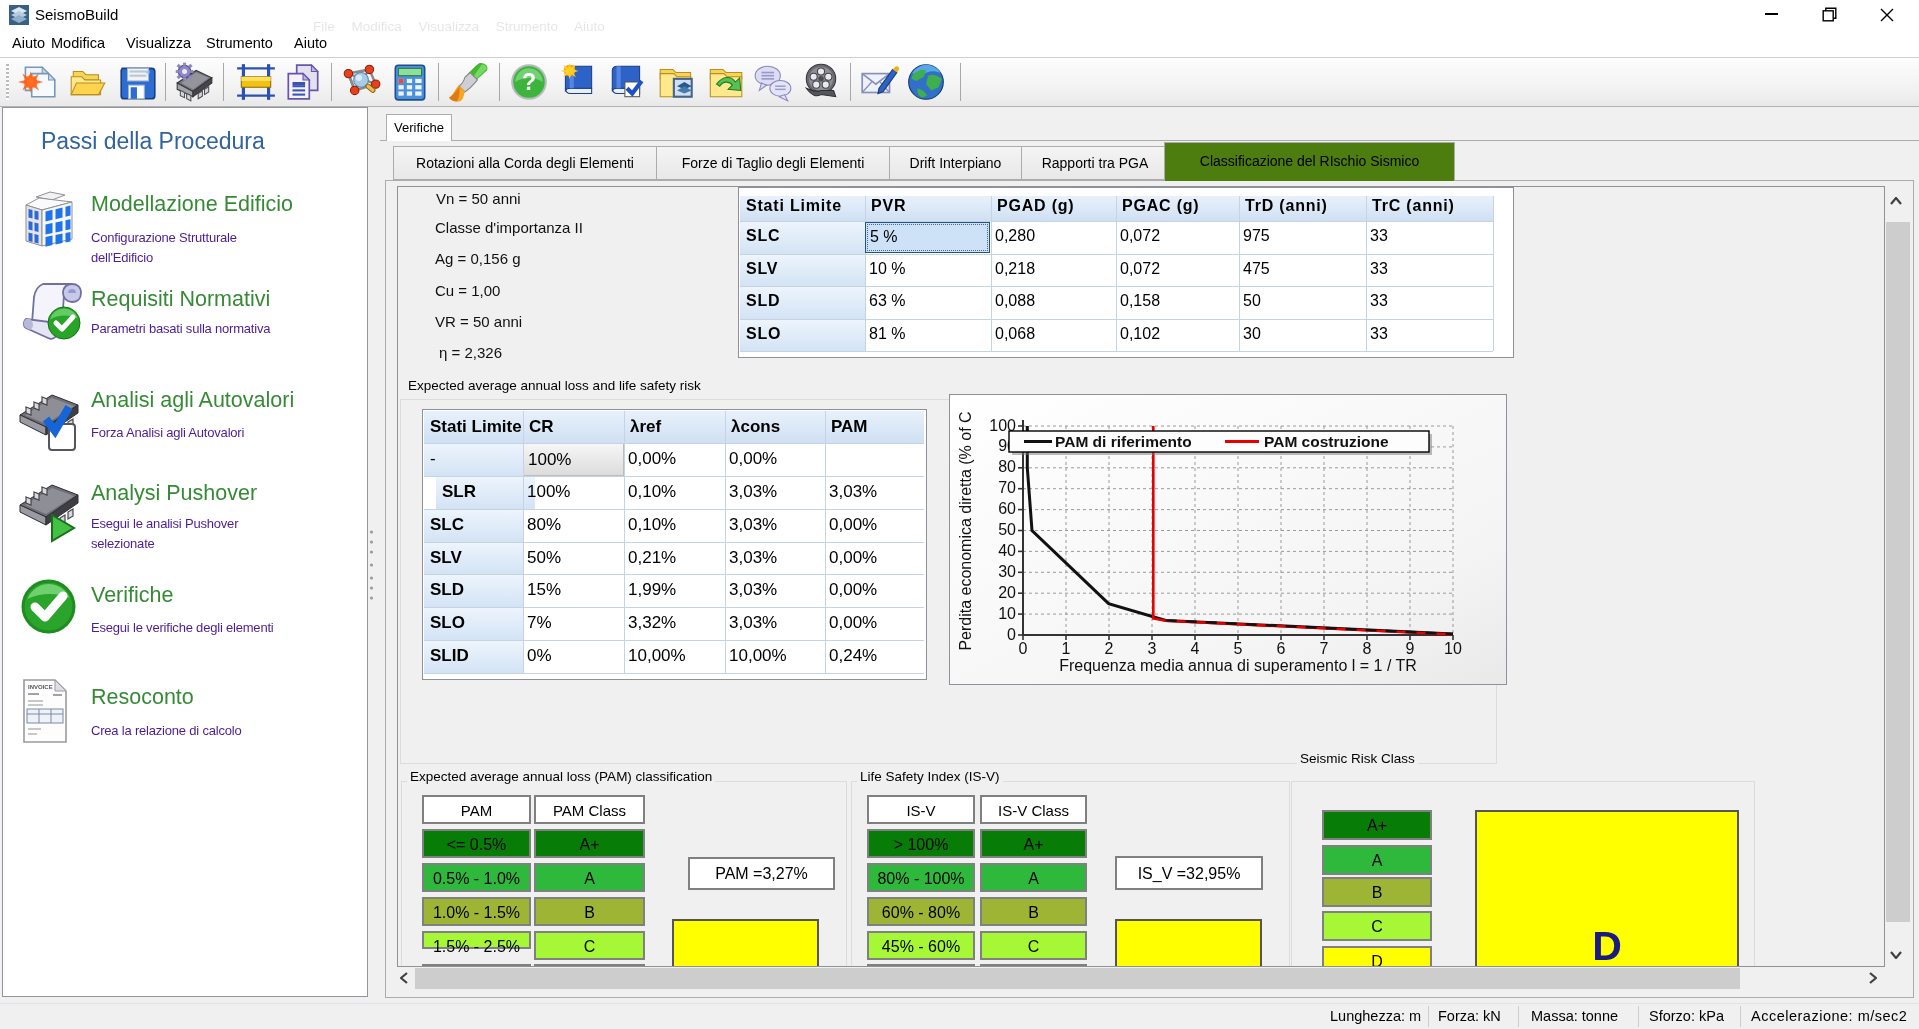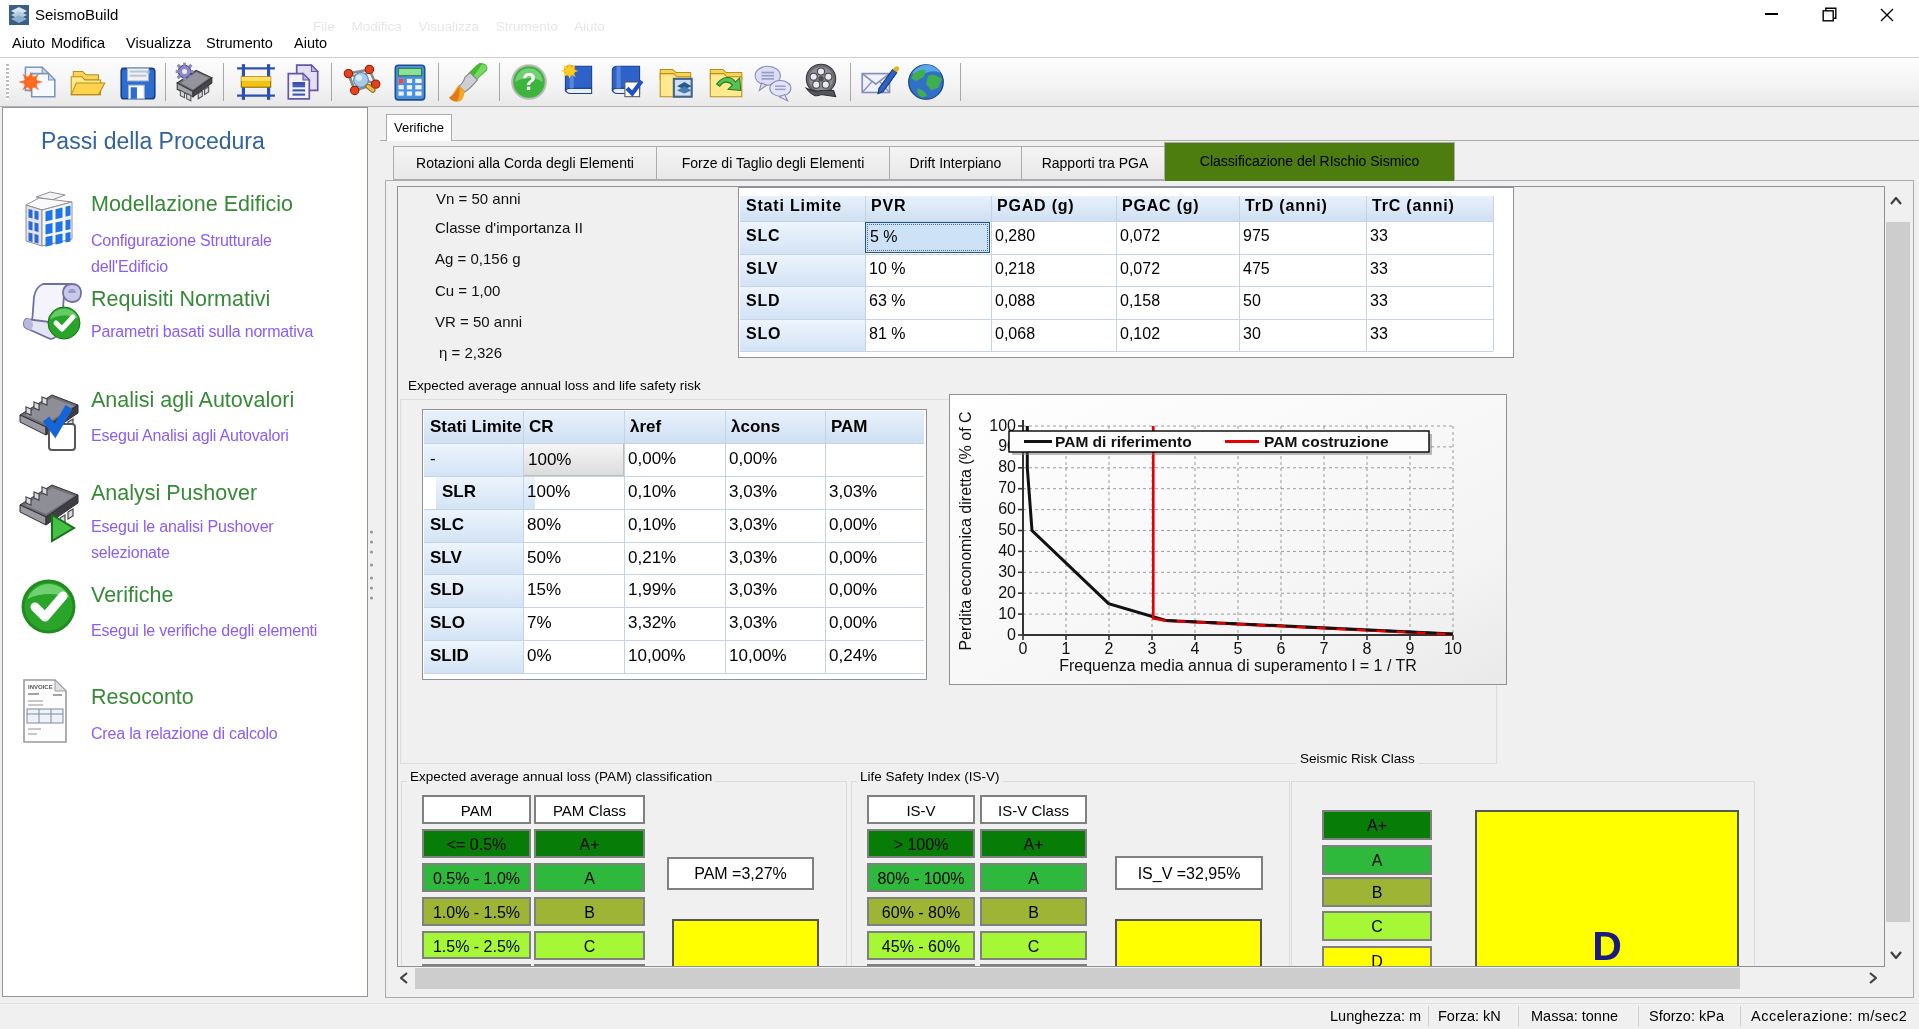--- a/index.html
+++ b/index.html
@@ -11,21 +11,21 @@
 #menubar{left:0;top:29px;width:1919px;height:28px;background:#ffffff;border-bottom:1px solid #d0d0d0;}
 .menuitem{position:absolute;top:35px;font-size:14.5px;color:#000;}
 #toolbar{left:0;top:58px;width:1919px;height:48px;
  background:linear-gradient(#fdfdfd,#f3f3f3 60%,#e9e9e9);border-bottom:1px solid #b2b2b2;}
 .tsep{position:absolute;top:5px;width:1px;height:38px;background:#a8a8a8;}
 .ticon{position:absolute;top:3px;width:42px;height:42px;}
 
 #sidebar{left:2px;top:107px;width:366px;height:890px;background:#ffffff;border:1px solid #90959e;box-sizing:border-box;}
 #sbhead{left:41px;top:128px;font-size:23px;color:#31639c;}
 .sbtitle{position:absolute;font-size:21.5px;color:#368a36;}
-.sbsub{position:absolute;font-size:16px;color:#8b5cf6;line-height:26px;letter-spacing:-0.2px;}
+.sbsub{position:absolute;font-size:13px;color:#4c1d95;line-height:20px;letter-spacing:-0.2px;}
 .sbicon{position:absolute;}
 #grip{left:369px;top:528px;width:5px;height:74px;}
 
 #tabline{left:380px;top:140px;width:1539px;height:1px;background:#acacac;}
 #tab0{left:386px;top:114px;width:66px;height:27px;background:#fff;border:1px solid #acacac;border-bottom:none;box-sizing:border-box;font-size:13px;text-align:center;padding-top:5px;}
 .stab{position:absolute;top:146px;height:34px;background:linear-gradient(#f4f4f4,#e8e8e8);border:1px solid #acacac;box-sizing:border-box;font-size:14px;text-align:center;padding-top:8px;color:#000;}
 #stab-active{position:absolute;left:1164px;top:142px;width:291px;height:39px;background:#4d7c0f;border:1px solid #acacac;border-bottom:none;box-sizing:border-box;font-size:14px;text-align:center;padding-top:10px;z-index:3;}
 #subpage{left:385px;top:180px;width:1529px;height:818px;background:#f0f0f0;border:1px solid #acacac;box-sizing:border-box;}
 #viewport{left:397px;top:186px;width:1488px;height:781px;background:#f0f0f0;border:1px solid #8e9199;box-sizing:border-box;overflow:hidden;}
 
@@ -282,21 +282,21 @@
 </div>
 </div>
 
 <div class="abs" id="sidebar"></div>
 <div class="abs" id="sbhead">Passi della Procedura</div>
 <div class="sbtitle" style="left:91px;top:192px">Modellazione Edificio</div>
 <div class="sbsub" style="left:91px;top:228px">Configurazione Strutturale<br>dell'Edificio</div>
 <div class="sbtitle" style="left:91px;top:287px">Requisiti Normativi</div>
 <div class="sbsub" style="left:91px;top:319px">Parametri basati sulla normativa</div>
 <div class="sbtitle" style="left:91px;top:388px">Analisi agli Autovalori</div>
-<div class="sbsub" style="left:91px;top:423px">Esegui Analisi agli Autovalori</div>
+<div class="sbsub" style="left:91px;top:423px">Forza Analisi agli Autovalori</div>
 <div class="sbtitle" style="left:91px;top:481px">Analysi Pushover</div>
 <div class="sbsub" style="left:91px;top:514px">Esegui le analisi Pushover<br>selezionate</div>
 <div class="sbtitle" style="left:91px;top:583px">Verifiche</div>
 <div class="sbsub" style="left:91px;top:618px">Esegui le verifiche degli elementi</div>
 <div class="sbtitle" style="left:91px;top:685px">Resoconto</div>
 <div class="sbsub" style="left:91px;top:721px">Crea la relazione di calcolo</div>
 <div id="sbicons">
 <svg class="sbicon" style="left:24px;top:190px" width="50" height="59" viewBox="0 0 50 59">
  <path d="M12 7 L26 2 L41 5 L28 10 z" fill="#f2f2f4" stroke="#909094"></path>
  <path d="M2 15 L15 8 L48 12 L18 20 z" fill="#fafafc" stroke="#909094"></path>
@@ -634,25 +634,25 @@
 <div class="groupbox" style="left:893px;top:594px;width:464px;height:390px"></div>
 
 <div class="whbox" style="left:24px;top:608px;width:109px;height:29px;font-size:15px;line-height:27px">PAM</div>
 <div class="whbox" style="left:136px;top:608px;width:111px;height:29px;font-size:15px;line-height:27px">PAM Class</div>
 <div class="clsbox" style="left:24px;top:642px;width:109px;height:29px;line-height:27px;background:#077d07">&lt;= 0.5%</div>
 <div class="clsbox" style="left:136px;top:642px;width:111px;height:29px;line-height:27px;background:#077d07">A+</div>
 <div class="clsbox" style="left:24px;top:676px;width:109px;height:29px;line-height:27px;background:#2fb93c">0.5% - 1.0%</div>
 <div class="clsbox" style="left:136px;top:676px;width:111px;height:29px;line-height:27px;background:#2fb93c">A</div>
 <div class="clsbox" style="left:24px;top:710px;width:109px;height:29px;line-height:27px;background:#9db434">1.0% - 1.5%</div>
 <div class="clsbox" style="left:136px;top:710px;width:111px;height:29px;line-height:27px;background:#9db434">B</div>
-<div class="clsbox" style="left:24px;top:744px;width:109px;height:28px;line-height:27px;background:#a6f836">1.5% - 2.5%</div>
+<div class="clsbox" style="left:24px;top:744px;width:109px;height:18px;line-height:27px;background:#a6f836">1.5% - 2.5%</div>
 <div class="clsbox" style="left:136px;top:744px;width:111px;height:29px;line-height:27px;background:#a6f836">C</div>
 <div class="clsbox" style="left:24px;top:777px;width:109px;height:29px;background:#ffff00"></div>
 <div class="clsbox" style="left:136px;top:777px;width:111px;height:29px;background:#ffff00"></div>
-<div class="whbox" style="left:269px;top:670px;width:147px;height:33px;font-size:16px;line-height:30px">PAM =3,27%</div>
+<div class="whbox" style="left:290px;top:670px;width:147px;height:33px;font-size:16px;line-height:30px">PAM =3,27%</div>
 <div class="clsbox" style="left:274px;top:732px;width:147px;height:52px;background:#ffff00;border-color:#555"></div>
 
 <div class="whbox" style="left:469px;top:608px;width:108px;height:29px;font-size:15px;line-height:27px">IS-V</div>
 <div class="whbox" style="left:582px;top:608px;width:107px;height:29px;font-size:15px;line-height:27px">IS-V Class</div>
 <div class="clsbox" style="left:469px;top:642px;width:108px;height:29px;line-height:27px;background:#077d07">&gt; 100%</div>
 <div class="clsbox" style="left:582px;top:642px;width:107px;height:29px;line-height:27px;background:#077d07">A+</div>
 <div class="clsbox" style="left:469px;top:676px;width:108px;height:29px;line-height:27px;background:#2fb93c">80% - 100%</div>
 <div class="clsbox" style="left:582px;top:676px;width:107px;height:29px;line-height:27px;background:#2fb93c">A</div>
 <div class="clsbox" style="left:469px;top:710px;width:108px;height:29px;line-height:27px;background:#9db434">60% - 80%</div>
 <div class="clsbox" style="left:582px;top:710px;width:107px;height:29px;line-height:27px;background:#9db434">B</div>

